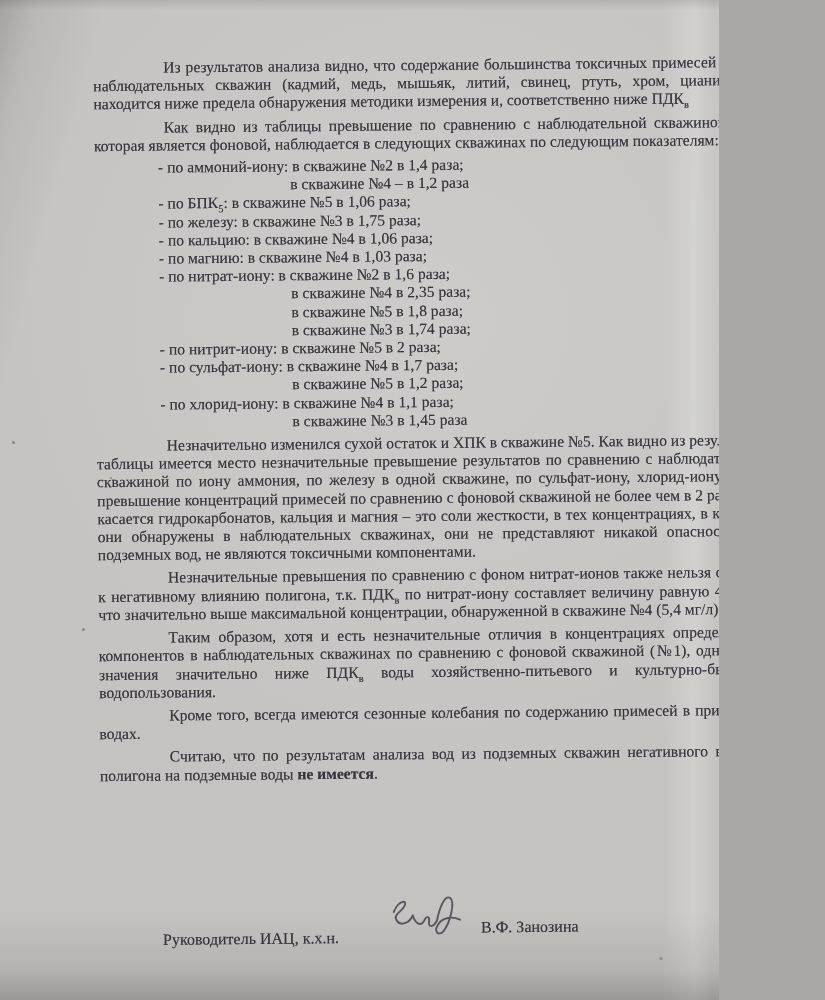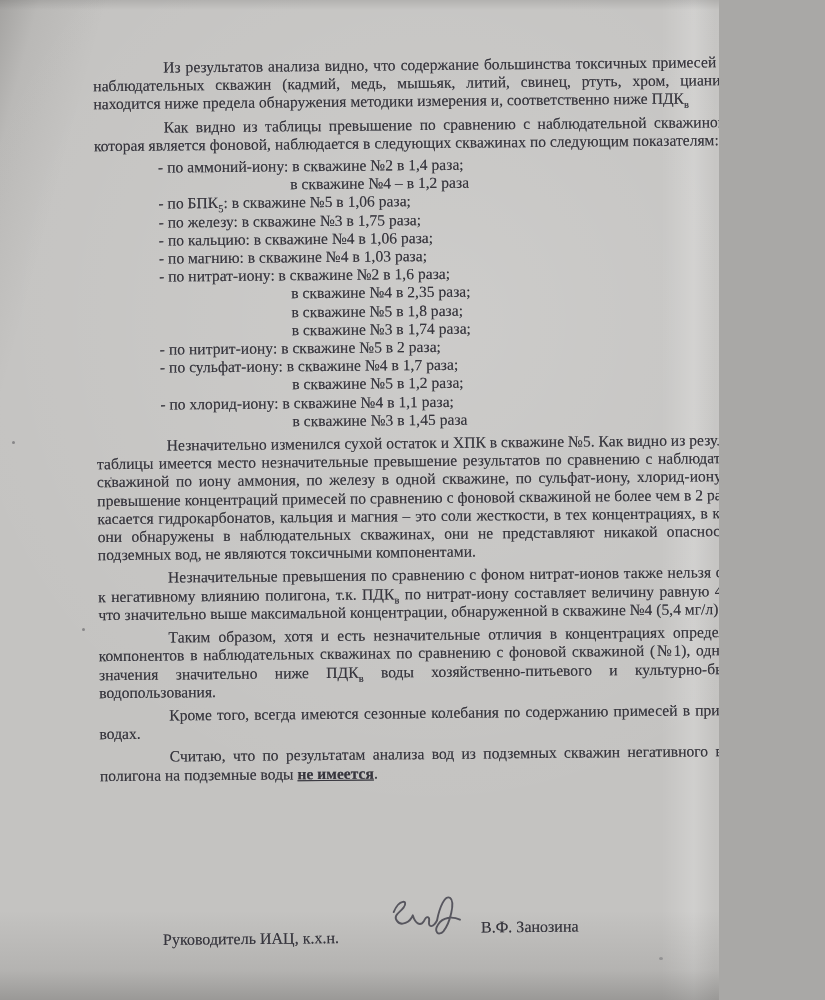--- a/index.html
+++ b/index.html
@@ -26,21 +26,21 @@
     font-size:15.6px;line-height:18.2px;
     text-shadow:0 0 .5px rgba(42,41,50,.55);
   }
   .para{margin:5px 0 0 0;text-align:justify;text-indent:70px;}
   .para.first{margin-top:0;}
   .list{margin:4px 0 2px 0;}
   .lrow{line-height:18.2px;}
   .lrow.i1{margin-left:64px;}
   .lrow.i2{margin-left:196px;}
   .doc sub, .sigblock sub{font-size:10.5px;line-height:0;}
-  .emph{font-weight:bold;text-decoration:underline;}
+  .emph{font-weight:bold;}
   .sig-label,.sig-name{
     position:absolute;color:#37363e;font-size:16px;white-space:nowrap;
     text-shadow:0 0 .5px rgba(42,41,50,.55);
     transform:rotate(-0.6deg);
   }
   .sig-label{left:163px;top:930px;}
   .sig-name{left:481px;top:918px;}
   .sig-scribble{position:absolute;left:380px;top:893px;transform:rotate(-2deg);opacity:.85;}
   .speck{position:absolute;width:3px;height:3px;border-radius:50%;background:#67666a;opacity:.65;}
   .speck.s1{left:12px;top:441px;}

